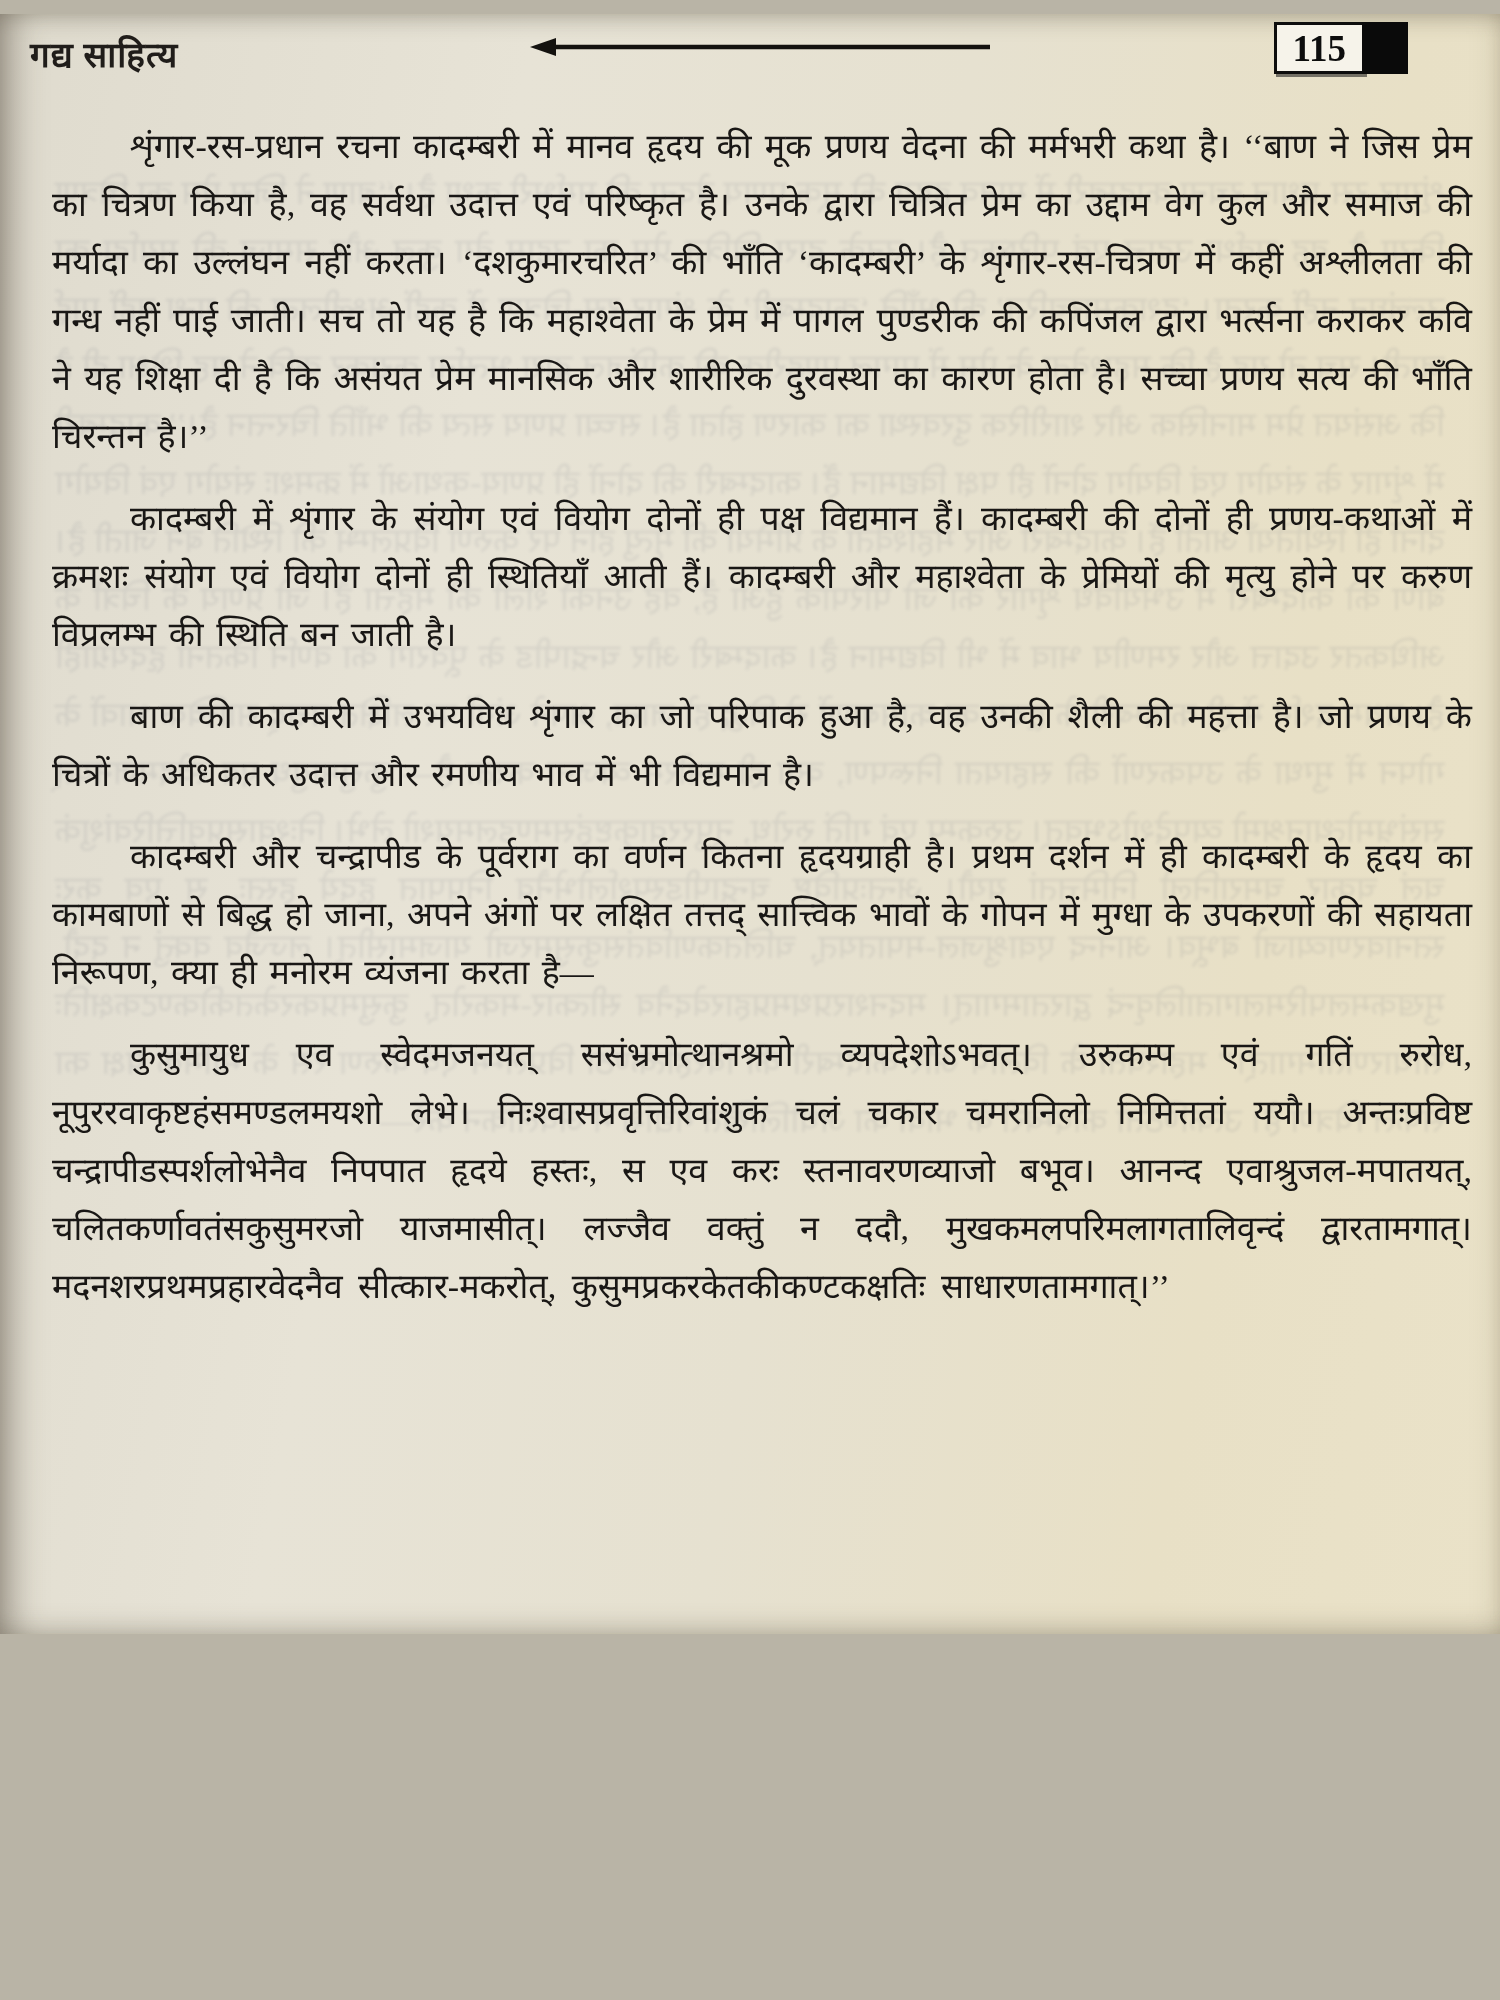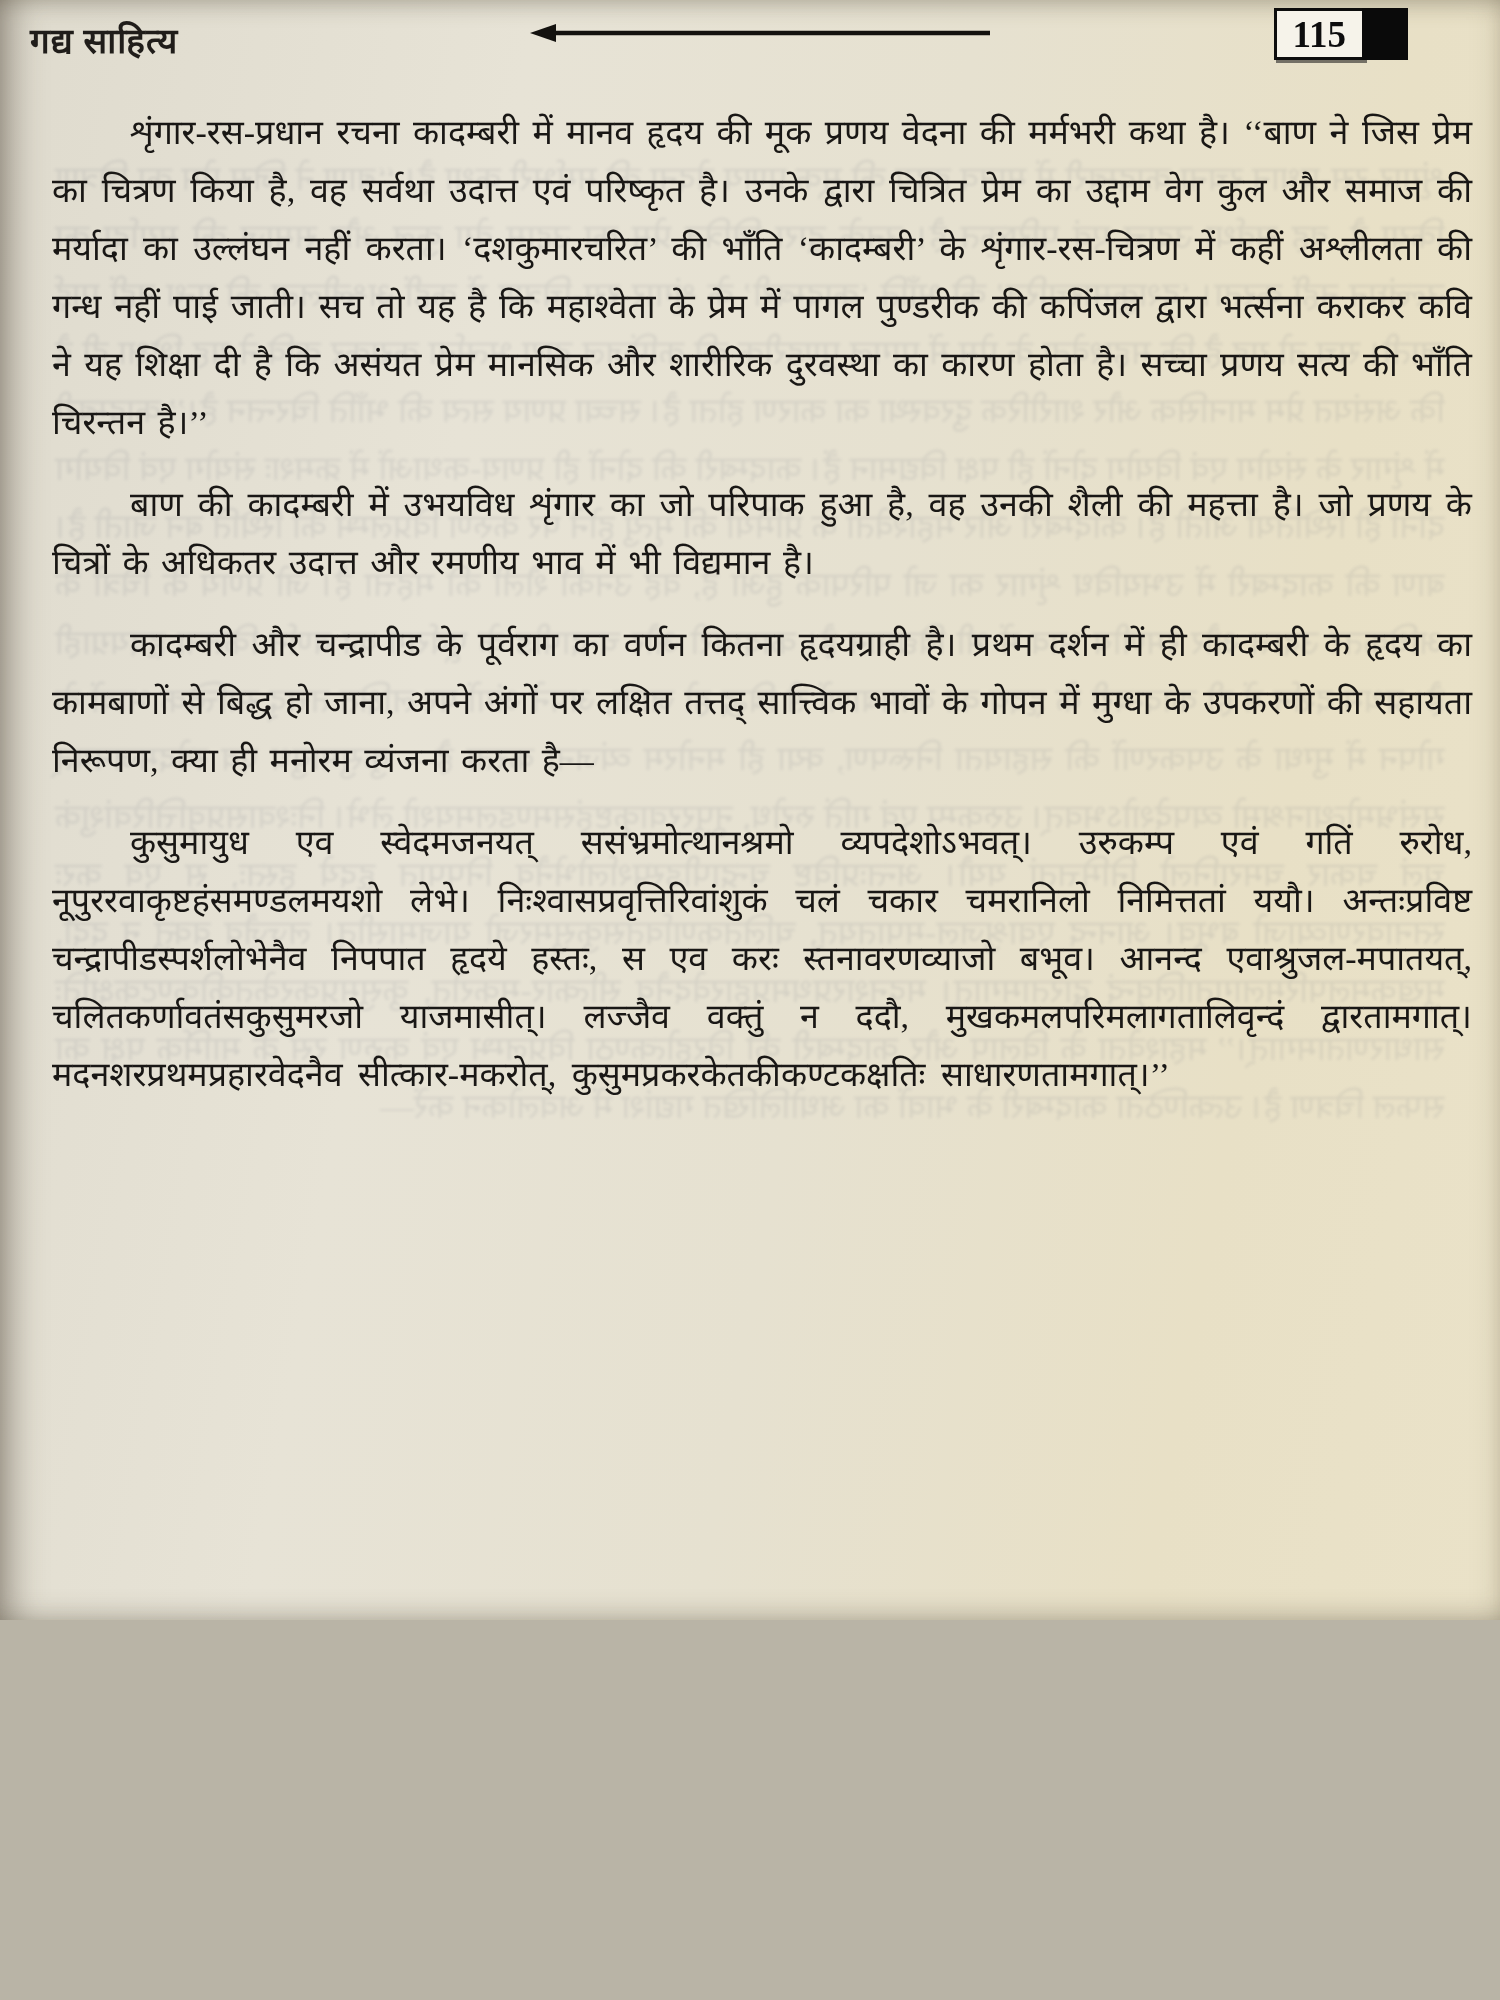--- a/index.html
+++ b/index.html
@@ -1,19 +1,19 @@
 <!DOCTYPE html>
 <html><head>
 <meta charset="utf-8">
 <style>
   html,body{margin:0;padding:0;background:#b9b4a6;}
   .page{
     position:relative;
     width:1500px;height:1620px;
-    margin:0 auto;
+    margin:14px auto;
     background:
       linear-gradient(100deg, #dfdbce 0%, #e7e3d6 30%, #e6e1d0 55%, #e8e0c6 80%, #eae2c8 100%);
     box-shadow:
       inset 28px 0 34px -18px rgba(75,66,54,.50),
       inset -14px 0 30px -16px rgba(120,108,82,.35),
       inset 0 18px 26px -18px rgba(90,82,66,.35),
       inset 0 -20px 30px -20px rgba(90,82,66,.30);
     overflow:hidden;
     font-family:"Liberation Serif","DejaVu Serif",serif;
     color:#191715;
@@ -91,18 +91,19 @@
     </svg>
 
     <div class="pagenum-wrap">
       <div class="pagenum-box">115</div>
       <div class="black-block"></div>
     </div>
   </div>
 
   <div class="body">
     <p class="para">शृंगार-रस-प्रधान रचना कादम्बरी में मानव हृदय की मूक प्रणय वेदना की मर्मभरी कथा है। ‘‘बाण ने जिस प्रेम का चित्रण किया है, वह सर्वथा उदात्त एवं परिष्कृत है। उनके द्वारा चित्रित प्रेम का उद्दाम वेग कुल और समाज की मर्यादा का उल्लंघन नहीं करता। ‘दशकुमारचरित’ की भाँति ‘कादम्बरी’ के शृंगार-रस-चित्रण में कहीं अश्लीलता की गन्ध नहीं पाई जाती। सच तो यह है कि महाश्वेता के प्रेम में पागल पुण्डरीक की कपिंजल द्वारा भर्त्सना कराकर कवि ने यह शिक्षा दी है कि असंयत प्रेम मानसिक और शारीरिक दुरवस्था का कारण होता है। सच्चा प्रणय सत्य की भाँति चिरन्तन है।’’</p>
+    <p class="para">कादम्बरी में शृंगार के संयोग एवं वियोग दोनों ही पक्ष विद्यमान हैं। कादम्बरी की दोनों ही प्रणय-कथाओं में क्रमशः संयोग एवं वियोग दोनों ही स्थितियाँ आती हैं। कादम्बरी और महाश्वेता के प्रेमियों की मृत्यु होने पर करुण विप्रलम्भ की स्थिति बन जाती है।</p>
     <p class="para">बाण की कादम्बरी में उभयविध शृंगार का जो परिपाक हुआ है, वह उनकी शैली की महत्ता है। जो प्रणय के चित्रों के अधिकतर उदात्त और रमणीय भाव में भी विद्यमान है।</p>
     <p class="para">कादम्बरी और चन्द्रापीड के पूर्वराग का वर्णन कितना हृदयग्राही है। प्रथम दर्शन में ही कादम्बरी के हृदय का कामबाणों से बिद्ध हो जाना, अपने अंगों पर लक्षित तत्तद् सात्त्विक भावों के गोपन में मुग्धा के उपकरणों की सहायता निरूपण, क्या ही मनोरम व्यंजना करता है—</p>
     <p class="para quote">कुसुमायुध एव स्वेदमजनयत् ससंभ्रमोत्थानश्रमो व्यपदेशोऽभवत्। उरुकम्प एवं गतिं रुरोध, नूपुररवाकृष्टहंसमण्डलमयशो लेभे। निःश्वासप्रवृत्तिरिवांशुकं चलं चकार चमरानिलो निमित्ततां ययौ। अन्तःप्रविष्ट चन्द्रापीडस्पर्शलोभेनैव निपपात हृदये हस्तः, स एव करः स्तनावरणव्याजो बभूव। आनन्द एवाश्रुजल-मपातयत्, चलितकर्णावतंसकुसुमरजो याजमासीत्। लज्जैव वक्तुं न ददौ, मुखकमलपरिमलागतालिवृन्दं द्वारतामगात्। मदनशरप्रथमप्रहारवेदनैव सीत्कार-मकरोत्, कुसुमप्रकरकेतकीकण्टकक्षतिः साधारणतामगात्।’’</p>
   </div>
 
 </div>
 
 </body></html>

